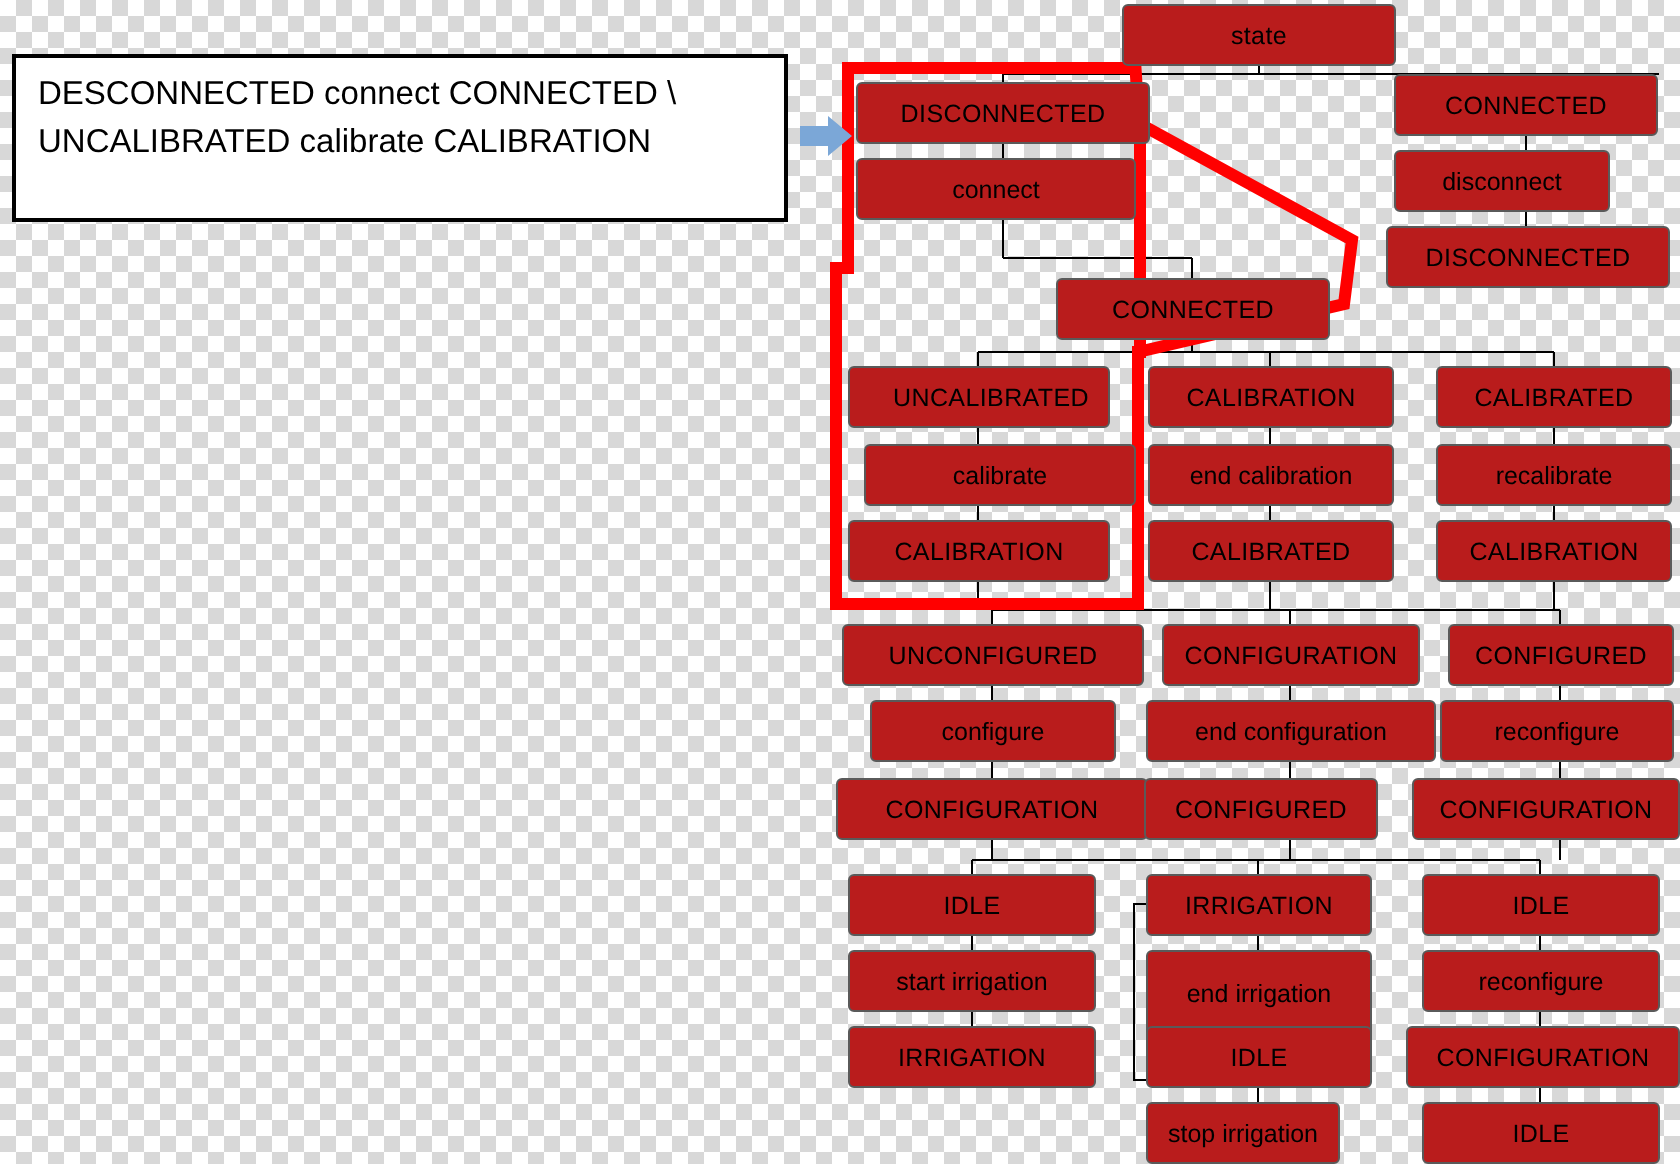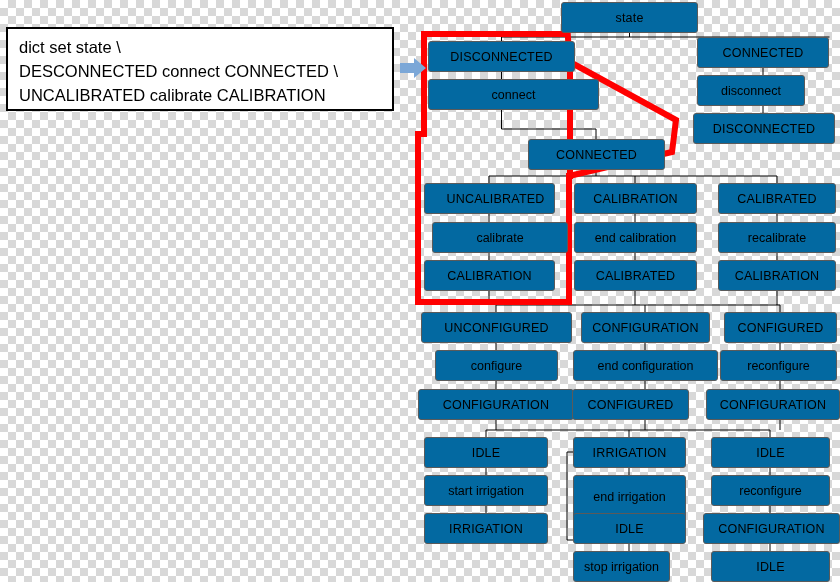--- a/index.html
+++ b/index.html
@@ -28,21 +28,21 @@
     background-color: #ffffff;
   }
   #canvas {
     position: absolute;
     left: 0; top: 0;
     width: 840px; height: 582px;
   }
   .node {
     position: absolute;
     box-sizing: border-box;
-    background: #0369a1;
+    background: #b91c1c;
     border: 1px solid #5a5a5a;
     border-radius: 3px;
     display: flex;
     align-items: center;
     justify-content: center;
     text-align: center;
     color: #000000;
     white-space: nowrap;
     overflow: hidden;
   }
@@ -118,29 +118,28 @@
     <path class="hl" d="M418 183 L418 134 L424 134 L424 68 L424 34 L570 34"></path>
     <path class="hl" d="M418 302 L569 302"></path>
     <path class="hl" d="M569 176 L672 152 L676 120 L570 62"></path>
 
     <g>
       <path class="arrow-blue" d="M400 63 L414 63 L414 58 L426 68 L414 78 L414 73 L400 73 Z"></path>
     </g>
   </svg>
 
   <div id="codebox">
-    <div>dict set state \</div>
     <div>DESCONNECTED connect CONNECTED \</div>
     <div>UNCALIBRATED calibrate CALIBRATION</div>
   </div>
 
   <div id="nodes">
       <div class="node caps" style="left: 561px; top: 2px; width: 137px; height: 31px;">state</div>
       <div class="node caps" style="left: 428px; top: 41px; width: 147px; height: 31px;">DISCONNECTED</div>
-      <div class="node lower" style="left: 428px; top: 79px; width: 171px; height: 31px;">connect</div>
+      <div class="node lower" style="left: 428px; top: 79px; width: 140px; height: 31px;">connect</div>
       <div class="node caps" style="left: 697px; top: 37px; width: 132px; height: 31px;">CONNECTED</div>
       <div class="node lower" style="left: 697px; top: 75px; width: 108px; height: 31px;">disconnect</div>
       <div class="node caps" style="left: 693px; top: 113px; width: 142px; height: 31px;">DISCONNECTED</div>
       <div class="node caps" style="left: 528px; top: 139px; width: 137px; height: 31px;">CONNECTED</div>
       <div class="node caps" style="left: 424px; top: 183px; width: 131px; height: 31px; padding-left: 12px;">UNCALIBRATED</div>
       <div class="node lower" style="left: 432px; top: 222px; width: 136px; height: 31px;">calibrate</div>
       <div class="node caps" style="left: 424px; top: 260px; width: 131px; height: 31px;">CALIBRATION</div>
       <div class="node caps" style="left: 574px; top: 183px; width: 123px; height: 31px;">CALIBRATION</div>
       <div class="node lower" style="left: 574px; top: 222px; width: 123px; height: 31px;">end calibration</div>
       <div class="node caps" style="left: 574px; top: 260px; width: 123px; height: 31px;">CALIBRATED</div>

